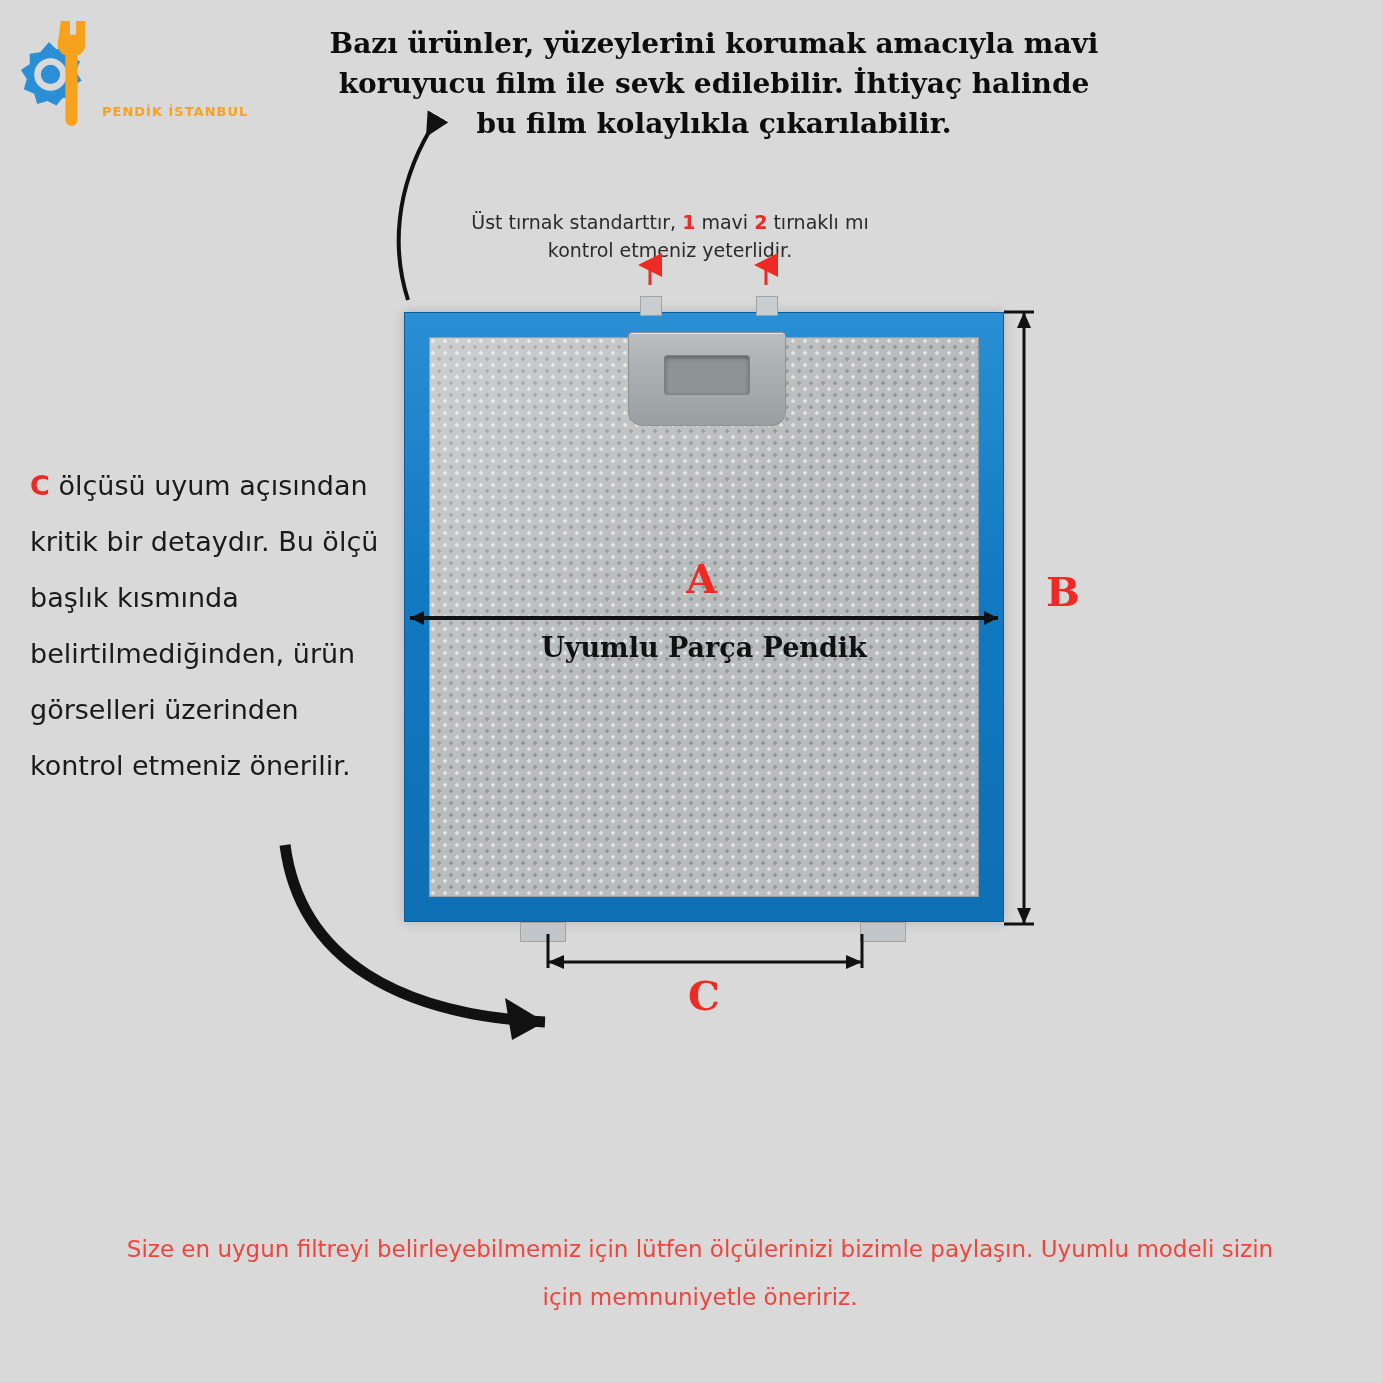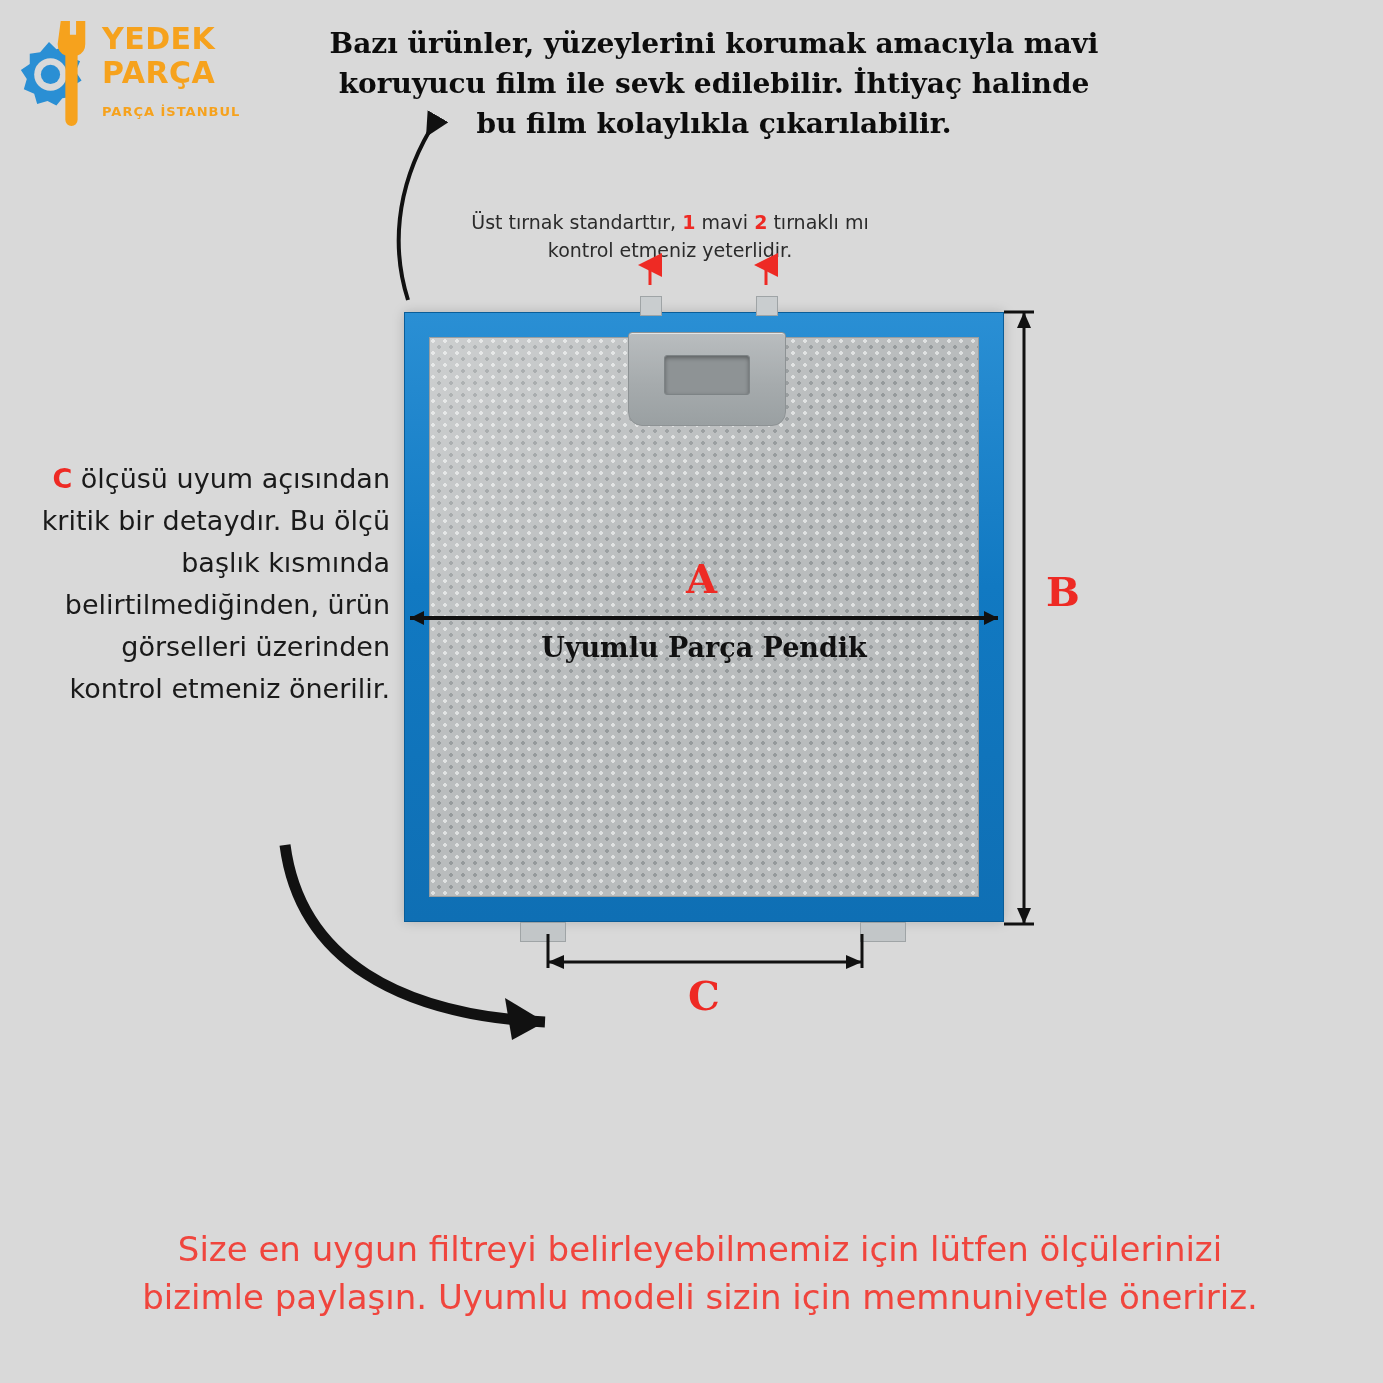--- a/index.html
+++ b/index.html
@@ -28,33 +28,33 @@
     text-align:center;font-family:"DejaVu Serif", serif;font-weight:bold;
     font-size:28px;line-height:40px;color:#0d0d0d;
   }
   .tirnak-note{
     position:absolute;left:455px;top:208px;width:430px;text-align:center;
     font-size:19px;line-height:28px;color:#2b2b2b;
   }
   .tirnak-note .num{color:#ee2a24;font-weight:bold;}
 
   .left-note{
-    position:absolute;left:30px;top:458px;width:360px;text-align:right;
-    font-size:27px;line-height:42px;color:#1a1a1a;
+    position:absolute;left:30px;top:458px;width:360px;text-align:left;
+    font-size:27px;line-height:56px;color:#1a1a1a;
   }
   .left-note .c-red{color:#ee2a24;font-weight:bold;}
 
   .bottom-note{
     position:absolute;left:120px;top:1055px;width:1160px;text-align:center;
     font-size:27px;line-height:40px;color:#1a1a1a;
   }
   .bottom-note .red{color:#ee2a24;font-weight:bold;}
   .bottom-red{
     position:absolute;left:120px;top:1225px;width:1160px;text-align:center;
-    font-size:34px;line-height:48px;color:#f0453d;
+    font-size:23px;line-height:48px;color:#f0453d;
   }
 
   
   .filter-shadow{position:absolute;left:404px;top:312px;width:600px;height:610px;
      background:rgba(0,0,0,0.18);filter:blur(6px);border-radius:4px;}
   .filter{
     position:absolute;left:404px;top:312px;width:600px;height:610px;
     background:linear-gradient(180deg,#2a8fd4 0%,#1179c2 45%,#0f6fb4 100%);
     border:1px solid #0a5d98;
     box-sizing:border-box;
@@ -115,25 +115,21 @@
     <svg class="gear" viewBox="0 0 100 100">
       <path d="M50 8 L60 18 L74 14 L78 28 L92 34 L86 48 L94 60 L82 68 L82 82 L68 84 L60 94 L48 88
                L34 92 L30 78 L16 72 L20 58 L12 46 L24 38 L24 24 L38 22 Z" fill="#2a8fd4"></path>
       <circle cx="52" cy="52" r="22" fill="#d9d9d9"></circle>
       <circle cx="52" cy="52" r="13" fill="#2a8fd4"></circle>
     </svg>
     <svg class="wrench" viewBox="0 0 60 140">
       <path d="M14 6 h12 v18 h8 V6 h12 v30 a16 16 0 0 1 -10 15 v84 a8 8 0 0 1 -16 0 V51
                a16 16 0 0 1 -10 -15 Z" fill="#f6a21d"></path>
     </svg>
-    <div class="logo-text">
-      <div>YEDEK</div>
-      <div>PARÇA</div>
-    </div>
-    <div class="logo-sub">PARÇA İSTANBUL</div>
+    <div class="logo-sub">PENDİK İSTANBUL</div>
   </div>
 
   <div class="top-note">Bazı ürünler, yüzeylerini korumak amacıyla mavi koruyucu film ile sevk edilebilir. İhtiyaç halinde bu film kolaylıkla çıkarılabilir.</div>
 
   <div class="tirnak-note">
     <span>Üst tırnak standarttır, </span><span class="num">1</span><span> mavi </span><span class="num">2</span><span> tırnaklı mı kontrol etmeniz yeterlidir.</span>
   </div>
 
   <div class="left-note">
     <span class="c-red">C</span><span> ölçüsü uyum açısından kritik bir detaydır. Bu ölçü başlık kısmında belirtilmediğinden, ürün görselleri üzerinden kontrol etmeniz önerilir.</span>

